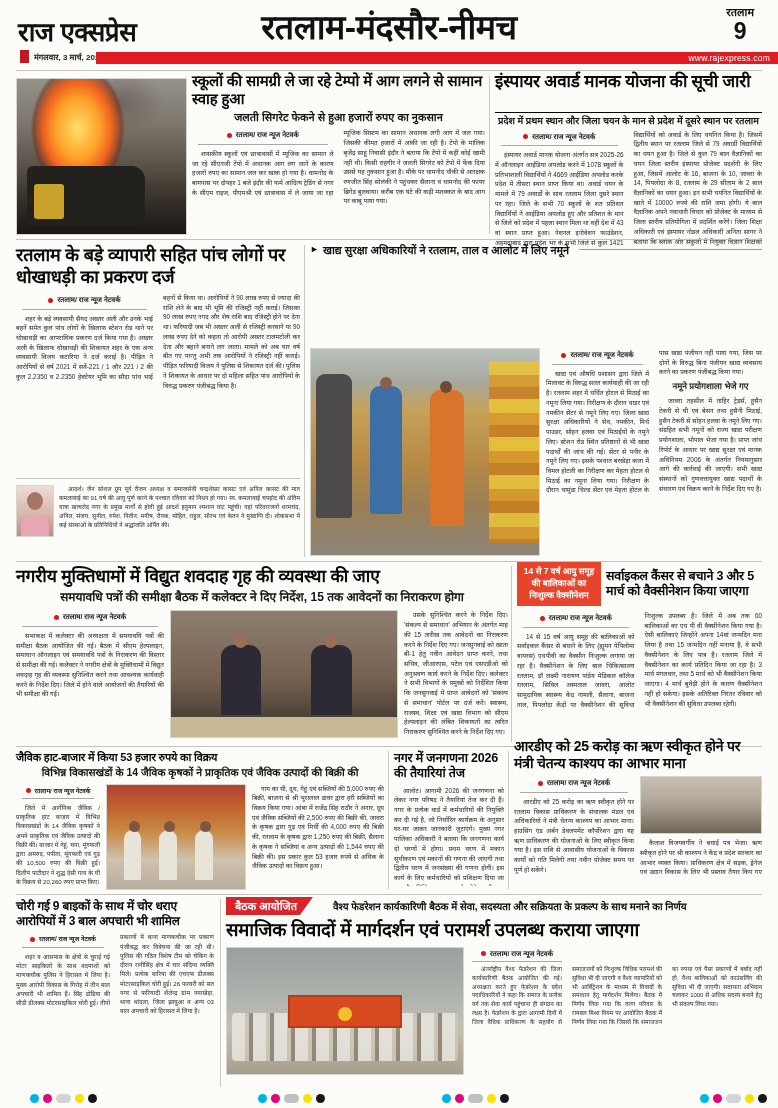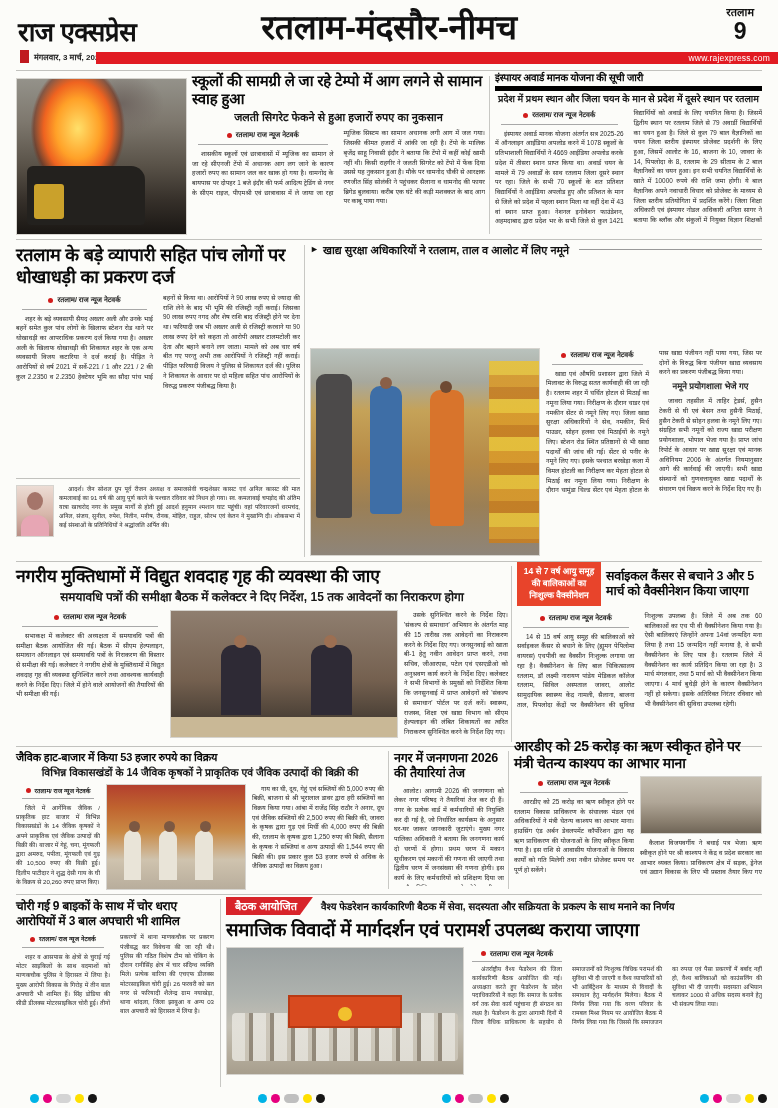--- a/index.html
+++ b/index.html
@@ -125,21 +125,21 @@
         <span class="dot"></span>
         <span>रतलाम/ राज न्यूज नेटवर्क</span>
       </div>
       <p>शासकीय स्कूलों एवं छात्रावासों में म्यूजिक का सामान ले जा रहे सीएनजी टेंपो में अचानक आग लग जाने के कारण हजारों रुपए का सामान जल कर खाक हो गया है। धामनोद के बायपास पर दोपहर 1 बजे इंदौर की फर्म आदित्य ट्रेडिंग से नगर के सीएम राइज, पीएमश्री एवं छात्रावास में ले जाया जा रहा म्यूजिक सिस्टम का सामान अचानक लगी आग में जल गया। जिसकी कीमत हजारों में आंकी जा रही है। टेंपो के मालिक बृजेंद्र साहू निवासी इंदौर ने बताया कि टेंपो में कहीं कोई खामी नहीं थी। किसी राहगीर ने जलती सिगरेट को टेंपो में फेंक दिया उससे यह नुकसान हुआ है। मौके पर धामनोद चौकी से आरक्षक रणजीत सिंह सोलंकी ने पहुंचकर सैलाना व धामनोद की फायर ब्रिगेड बुलवाया। करीब एक घंटे की कड़ी मशक्कत के बाद आग पर काबू पाया गया।</p>
     </div>
   </section>
 
   <div class="vrule" style="left:489px;top:76px;height:158px"></div>
 
   <section class="abs" style="left:495px;top:72px;width:267px;height:164px">
-    <h2 class="hl" style="font-size:10px;border-bottom:5px solid #000000;padding-bottom:2px">इंस्पायर अवार्ड मानक योजना की सूची जारी</h2>
+    <h2 class="hl" style="font-size:17px;border-bottom:1px solid #000000;padding-bottom:19px">इंस्पायर अवार्ड मानक योजना की सूची जारी</h2>
     <div class="sub" style="font-size:9.5px;margin-top:2px">प्रदेश में प्रथम स्थान और जिला चयन के मान से प्रदेश में दूसरे स्थान पर रतलाम</div>
     <div class="body-txt cols2" style="height:118px;margin-top:3px">
       <div class="byline">
         <span class="dot"></span>
         <span>रतलाम/ राज न्यूज नेटवर्क</span>
       </div>
       <p>इंस्पायर अवार्ड मानक योजना अंतर्गत सत्र 2025-26 में ऑनलाइन आईडिया अपलोड करने में 1078 स्कूलों के प्रतिभाशाली विद्यार्थियों ने 4669 आईडिया अपलोड करके प्रदेश में तीसरा स्थान प्राप्त किया था। अवार्ड चयन के मामले में 79 अवार्डों के साथ रतलाम जिला दूसरे स्थान पर रहा। जिले के सभी 70 स्कूलों के शत प्रतिशत विद्यार्थियों ने आईडिया अपलोड हुए और प्रतिशत के मान से जिले को प्रदेश में पहला स्थान मिला था वहीं देश में 43 वां स्थान प्राप्त हुआ। नेशनल इनोवेशन फाउंडेशन, अहमदाबाद द्वारा प्रदेश भर के सभी जिले से कुल 1421 विद्यार्थियों को अवार्ड के लिए चयनित किया है। जिसमें द्वितीय स्थान पर रतलाम जिले से 79 अवार्डी विद्यार्थियों का चयन हुआ है। जिले से कुल 79 बाल वैज्ञानिकों का चयन जिला स्तरीय इंस्पायर प्रोजेक्ट प्रदर्शनी के लिए हुआ, जिसमें आलोट के 16, बाजना के 10, जावरा के 14, पिपलोदा के 8, रतलाम के 29 सीताम के 2 बाल वैज्ञानिकों का चयन हुआ। इन सभी चयनित विद्यार्थियों के खाते में 10000 रुपये की राशि जमा होगी। ये बाल वैज्ञानिक अपने नवाचारी विचार को प्रोजेक्ट के माध्यम से जिला स्तरीय प्रतियोगिता में प्रदर्शित करेंगे। जिला शिक्षा अधिकारी एवं इंस्पायर नोडल अधिकारी अनिता सागर ने बताया कि ब्लॉक और संकुलों में नियुक्त विज्ञान शिक्षकों की मेहनत का परिणाम 79 अवार्डी नवाचारी बाल वैज्ञानिकों के चयन के रूप में परिणित हुआ है।</p>
     </div>
   </section>
 
@@ -298,21 +298,21 @@
         <span class="dot"></span>
         <span>रतलाम/ राज न्यूज नेटवर्क</span>
       </div>
       <p>शहर व आसपास के क्षेत्रों से चुराई गई मोटर साइकिलों के साथ बदमाशों को माणकचौक पुलिस ने हिरासत में लिया है। मुख्य आरोपी विकास के गिरोह में तीन बाल अपचारी भी शामिल हैं। सिंह डोडिया की सीडी डीलक्स मोटरसाइकिल चोरी हुई। तीनों प्रकरणों में थाना माणकचौक पर प्रकरण पंजीबद्ध कर विवेचना की जा रही थी। पुलिस की गठित विशेष टीम को चेकिंग के दौरान रानीसिंह क्षेत्र में चार संदिग्ध व्यक्ति मिले। प्रत्येक बारिया की एचएफ डीलक्स मोटरसाइकिल चोरी हुई। 26 फरवरी को सत नगर से फरियादी शैलेन्द्र ग्राम नयाखेड़ा, थाना थांदला, जिला झाबुआ व अन्य 03 बाल अपचारी को हिरासत में लिया है।</p>
     </div>
   </section>
 
   <div class="vrule" style="left:220px;top:899px;height:188px"></div>
 
   <section class="abs" style="left:226px;top:897px;width:536px;height:192px">
-    <div style="display:flex;align-items:center;gap:8px">
+    <div style="display:flex;align-items:center;gap:20px">
       <div class="label-red">बैठक आयोजित</div>
       <div style="font-size:10px;font-weight:800;flex:1">वैश्य फेडरेशन कार्यकारिणी बैठक में सेवा, सदस्यता और सक्रियता के प्रकल्प के साथ मनाने का निर्णय</div>
     </div>
     <h1 class="hl" style="font-size:18.5px;margin-top:4px">समाजिक विवादों में मार्गदर्शन एवं परामर्श उपलब्ध कराया जाएगा</h1>
     <div style="position:relative;margin-top:5px;height:132px">
       <div class="photo ph-banner-group" style="left:0;top:0;width:238px;height:128px">
         <div class="vg-people"></div>
         <div class="vg-banner"></div>
       </div>
       <div class="abs" style="left:246px;top:0;width:290px;height:130px">

